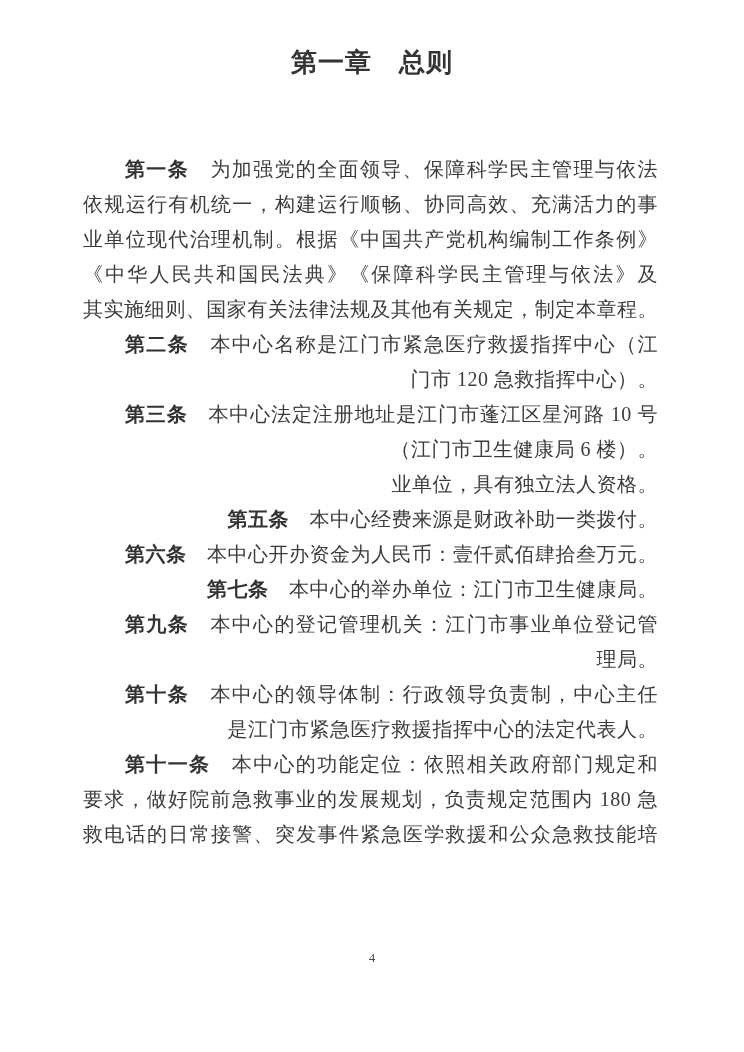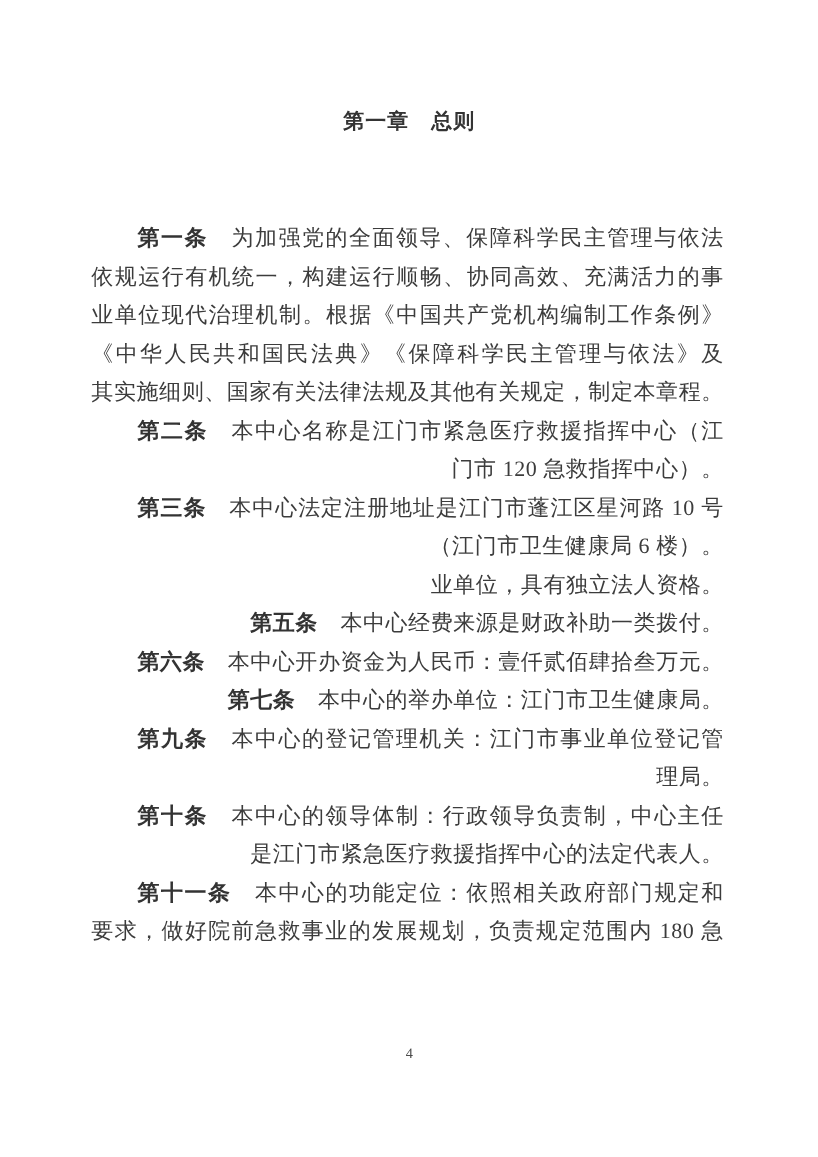--- a/index.html
+++ b/index.html
@@ -9,24 +9,24 @@
   }
   .page {
     position: relative;
     width: 744px;
     height: 1052px;
     background: #ffffff;
     overflow: hidden;
     font-family: "Liberation Serif", "DejaVu Serif", serif;
   }
   .chapter-title {
-    padding-top: 96px;
+    padding-top: 48px;
     margin: 0;
     text-align: center;
-    font-size: 19px;
+    font-size: 26px;
     line-height: 30px;
     font-weight: bold;
     letter-spacing: 1px;
     color: #343434;
   }
   .content {
     margin-top: 74px;
     padding-left: 83px;
     padding-right: 86px;
     font-size: 20px;
@@ -81,16 +81,17 @@
       <div class="line"><span>业单位，具有独立法人资格。</span></div>
       <div class="line indent"><span class="lead">第五条</span><span>　本中心经费来源是财政补助一类拨付。</span></div>
       <div class="line fill indent"><span class="lead">第六条</span><span>　本中心开办资金为人民币：壹仟贰佰肆拾叁万元。</span></div>
       <div class="line indent"><span class="lead">第七条</span><span>　本中心的举办单位：江门市卫生健康局。</span></div>
       <div class="line fill indent"><span class="lead">第九条</span><span>　本中心的登记管理机关：江门市事业单位登记管</span></div>
       <div class="line"><span>理局。</span></div>
       <div class="line fill indent"><span class="lead">第十条</span><span>　本中心的领导体制：行政领导负责制，中心主任</span></div>
       <div class="line"><span>是江门市紧急医疗救援指挥中心的法定代表人。</span></div>
       <div class="line fill indent"><span class="lead">第十一条</span><span>　本中心的功能定位：依照相关政府部门规定和</span></div>
       <div class="line fill"><span>要求，做好院前急救事业的发展规划，负责规定范围内 180 急</span></div>
+      <div class="line fill"><span>救电话的日常接警、突发事件紧急医学救援和公众急救技能培</span></div>
     </div>
 
   <div class="page-number">4</div>
 </div>
 
 </body></html>

